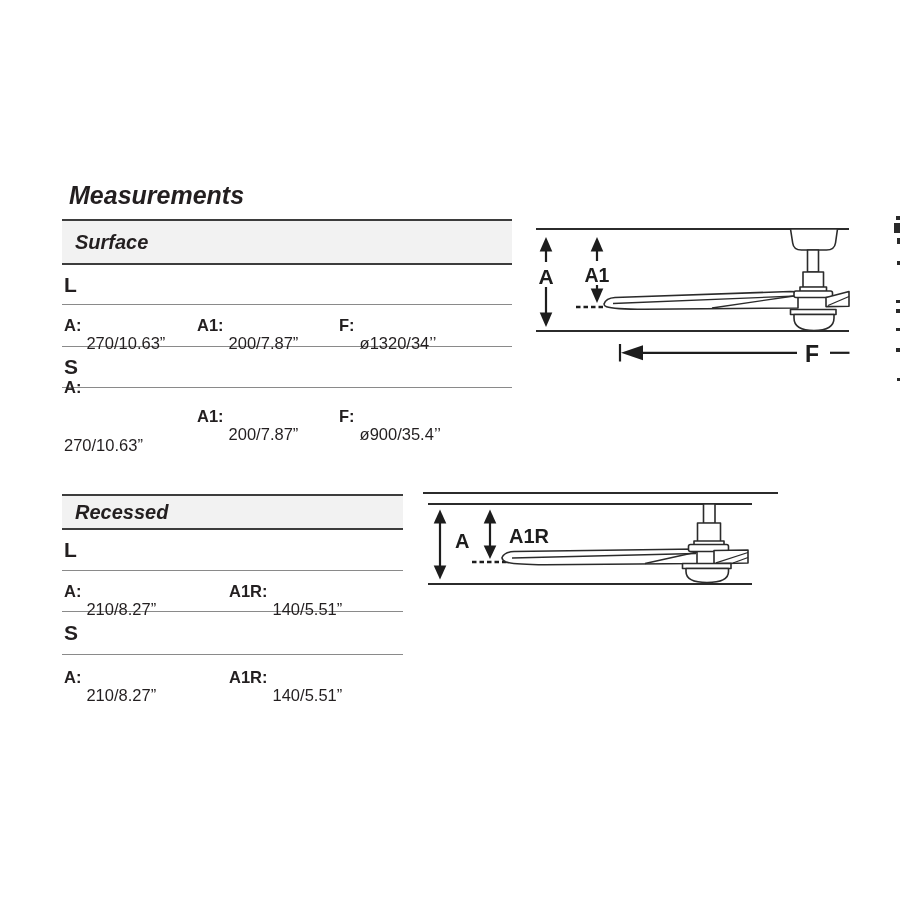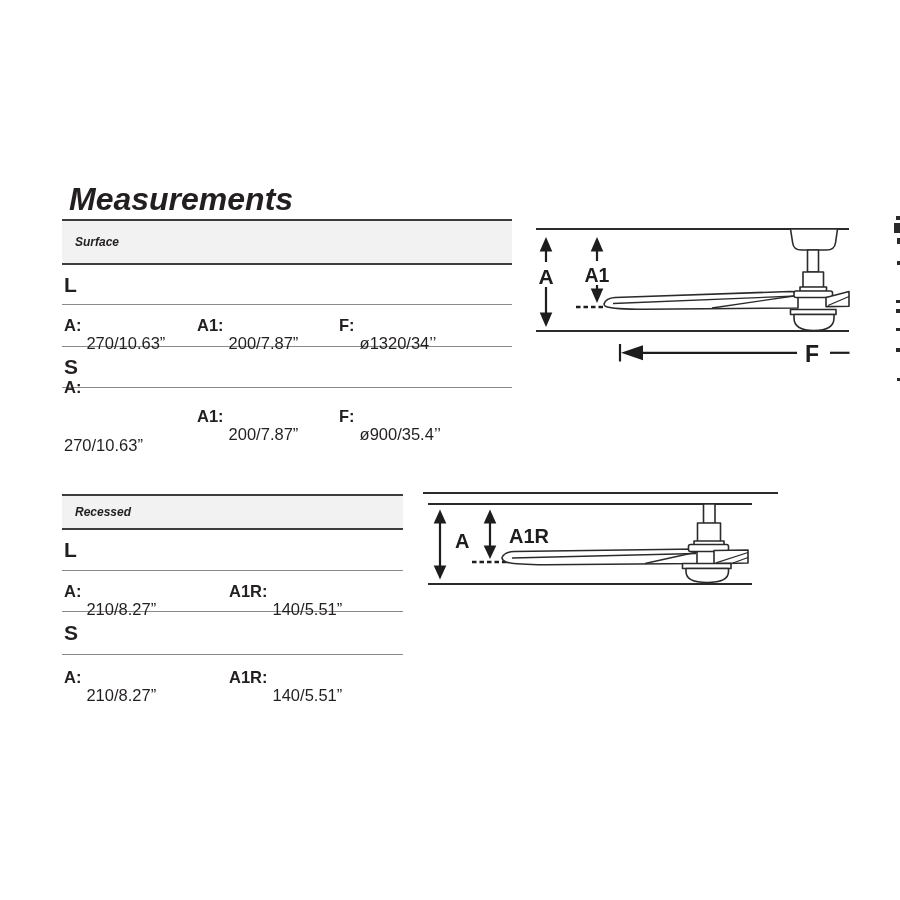--- a/index.html
+++ b/index.html
@@ -2,29 +2,29 @@
 <html><head>
 <meta charset="utf-8">
 <style>
   html,body{margin:0;padding:0;}
   body{
     width:900px;height:900px;background:#ffffff;position:relative;overflow:hidden;
     font-family:"Liberation Sans", sans-serif;color:#231f20;
   }
   #page-title{
     position:absolute;left:69px;top:181px;
-    font-size:32px;font-weight:bold;font-style:italic;
+    font-size:25px;font-weight:bold;font-style:italic;
   }
   .spec-table{position:absolute;border-top:2.2px solid #3d3d3d;box-sizing:border-box;}
   #surface-table{left:62px;top:219px;width:450px;}
   #recessed-table{left:62px;top:494px;width:341px;}
   .tbl-header{
     background:#f2f2f2;border-bottom:2px solid #3d3d3d;
     display:flex;align-items:center;padding-left:13px;
-    font-weight:bold;font-style:italic;font-size:12px;box-sizing:border-box;
+    font-weight:bold;font-style:italic;font-size:20px;box-sizing:border-box;
   }
   #surface-table .tbl-header{height:44px;}
   #recessed-table .tbl-header{height:34px;}
   .size-row{
     display:flex;align-items:center;border-bottom:1px solid #8a8a8a;
     font-size:21px;font-weight:bold;padding-left:2px;box-sizing:border-box;
   }
   .values-row{
     display:flex;align-items:center;border-bottom:1px solid #8a8a8a;
     font-size:16.5px;padding-left:2px;box-sizing:border-box;

